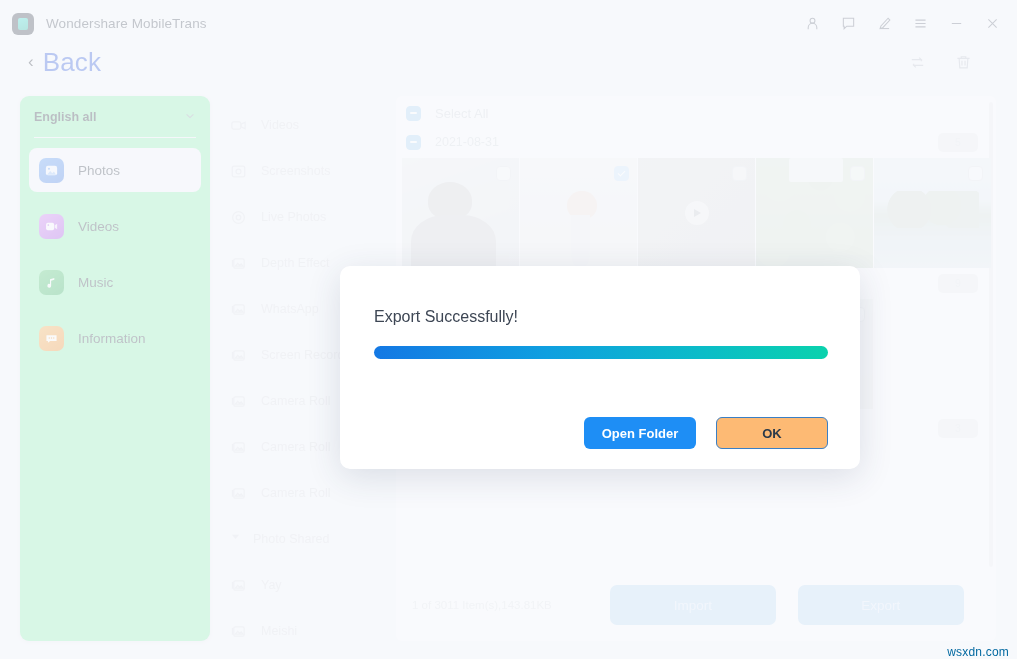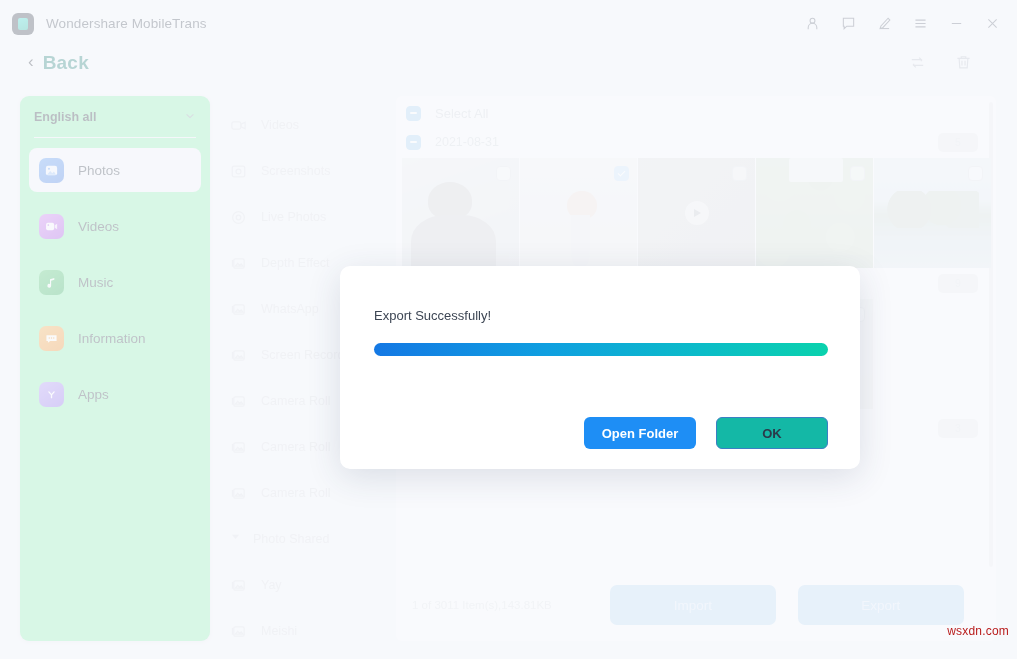--- a/index.html
+++ b/index.html
@@ -57,21 +57,21 @@
     padding-left: 28px;
   }
   .back-btn {
     display: flex; align-items: center; gap: 9px;
     cursor: pointer;
   }
   .back-chev {
     color: #1f2733; font-size: 17px; line-height: 1;
     transform: translateY(-1px);
   }
-  .back-label { font-size: 19px; color: #0f766e; font-weight: 700; letter-spacing:.2px;}
+  .back-label { font-size: 26px; color: #1d4ed8; font-weight: 400; letter-spacing:.2px;}
   .toolbar-right {
     margin-left: auto; display: flex; align-items: center;
     gap: 27px; padding-right: 44px;
   }
   .tool-icon { color: #b7bdc8; cursor: pointer; display:flex; }
 
   
   .sidebar {
     position: absolute; left: 20px; top: 96px;
     width: 190px; height: 545px;
@@ -298,48 +298,48 @@
     z-index: 50;
   }
   .modal {
     position: absolute; left: 340px; top: 266px;
     width: 520px; height: 203px;
     background: #fff; border-radius: 10px;
     box-shadow: 0 8px 34px rgba(40,60,90,.14);
     z-index: 60;
     padding: 42px 32px 0 34px;
   }
-  .modal-title { font-size: 13px; color: #3d4654; }
+  .modal-title { font-size: 16px; color: #3d4654; }
   .progress {
     margin-top: 20px;
     height: 13px; border-radius: 7px;
     background: linear-gradient(90deg,#1478e4 0%,#0f9fe0 38%,#0bbcc8 72%,#0ad2ad 100%);
   }
   .modal-actions {
     position:absolute; right: 32px; bottom: 20px;
     display:flex; align-items:center; gap: 20px;
   }
   .btn-primary {
     width: 112px; height: 32px; border-radius: 6px;
     background: #1e8ef5; border: none; color: #fff;
     font-size: 13px; font-weight: 600;
     display:flex; align-items:center; justify-content:center;
     cursor:pointer;
   }
   .btn-outline {
     width: 112px; height: 32px; border-radius: 6px;
-    background: #14b8a6; border: 1px solid #3b7fc4; color: #2b3a4a;
+    background: #fdba74; border: 1px solid #3b7fc4; color: #2b3a4a;
     font-size: 13px; font-weight: 600;
     display:flex; align-items:center; justify-content:center;
     cursor:pointer;
   }
 
   .watermark {
-    position:absolute; right: 8px; bottom: 21px;
-    font-size: 12px; color: #b91c1c; z-index: 80;
+    position:absolute; right: 8px; bottom: 0;
+    font-size: 12px; color: #0369a1; z-index: 80;
     letter-spacing:.2px;
   }
 </style>
 </head>
 <body>
 
 <div class="app">
 
   <div class="titlebar">
     <div class="app-logo">
@@ -453,28 +453,20 @@
           <svg width="15" height="15" viewBox="0 0 16 16">
             <path d="M2.6 4.4h10.8v6.2H6.6L4.2 12.6v-2h-1.6z" fill="#fff" opacity=".95"></path>
             <circle cx="5.6" cy="7.4" r=".75" fill="#ef8415"></circle>
             <circle cx="8" cy="7.4" r=".75" fill="#ef8415"></circle>
             <circle cx="10.4" cy="7.4" r=".75" fill="#ef8415"></circle>
           </svg>
         </span>
         <span class="nav-text">Information</span>
       </div>
 
-      <div class="nav-item">
-        <span class="nav-ico" style="background:linear-gradient(145deg,#a98bf5,#7f5ce8);">
-          <svg width="15" height="15" viewBox="0 0 16 16" fill="none" stroke="#fff" stroke-width="1.4" stroke-linecap="round">
-            <path d="M5.2 5.2 8 8.4l2.8-3.2M8 8.4v3"></path>
-          </svg>
-        </span>
-        <span class="nav-text">Apps</span>
-      </div>
 
     </div>
   </div>
 
   <div class="catcol">
 
     <div class="cat-item">
       <span class="cat-ico">
         <svg width="17" height="17" viewBox="0 0 18 18" fill="none" stroke="currentColor" stroke-width="1.3">
           <rect x="2" y="5.2" width="9.4" height="7.6" rx="1.6"></rect>

